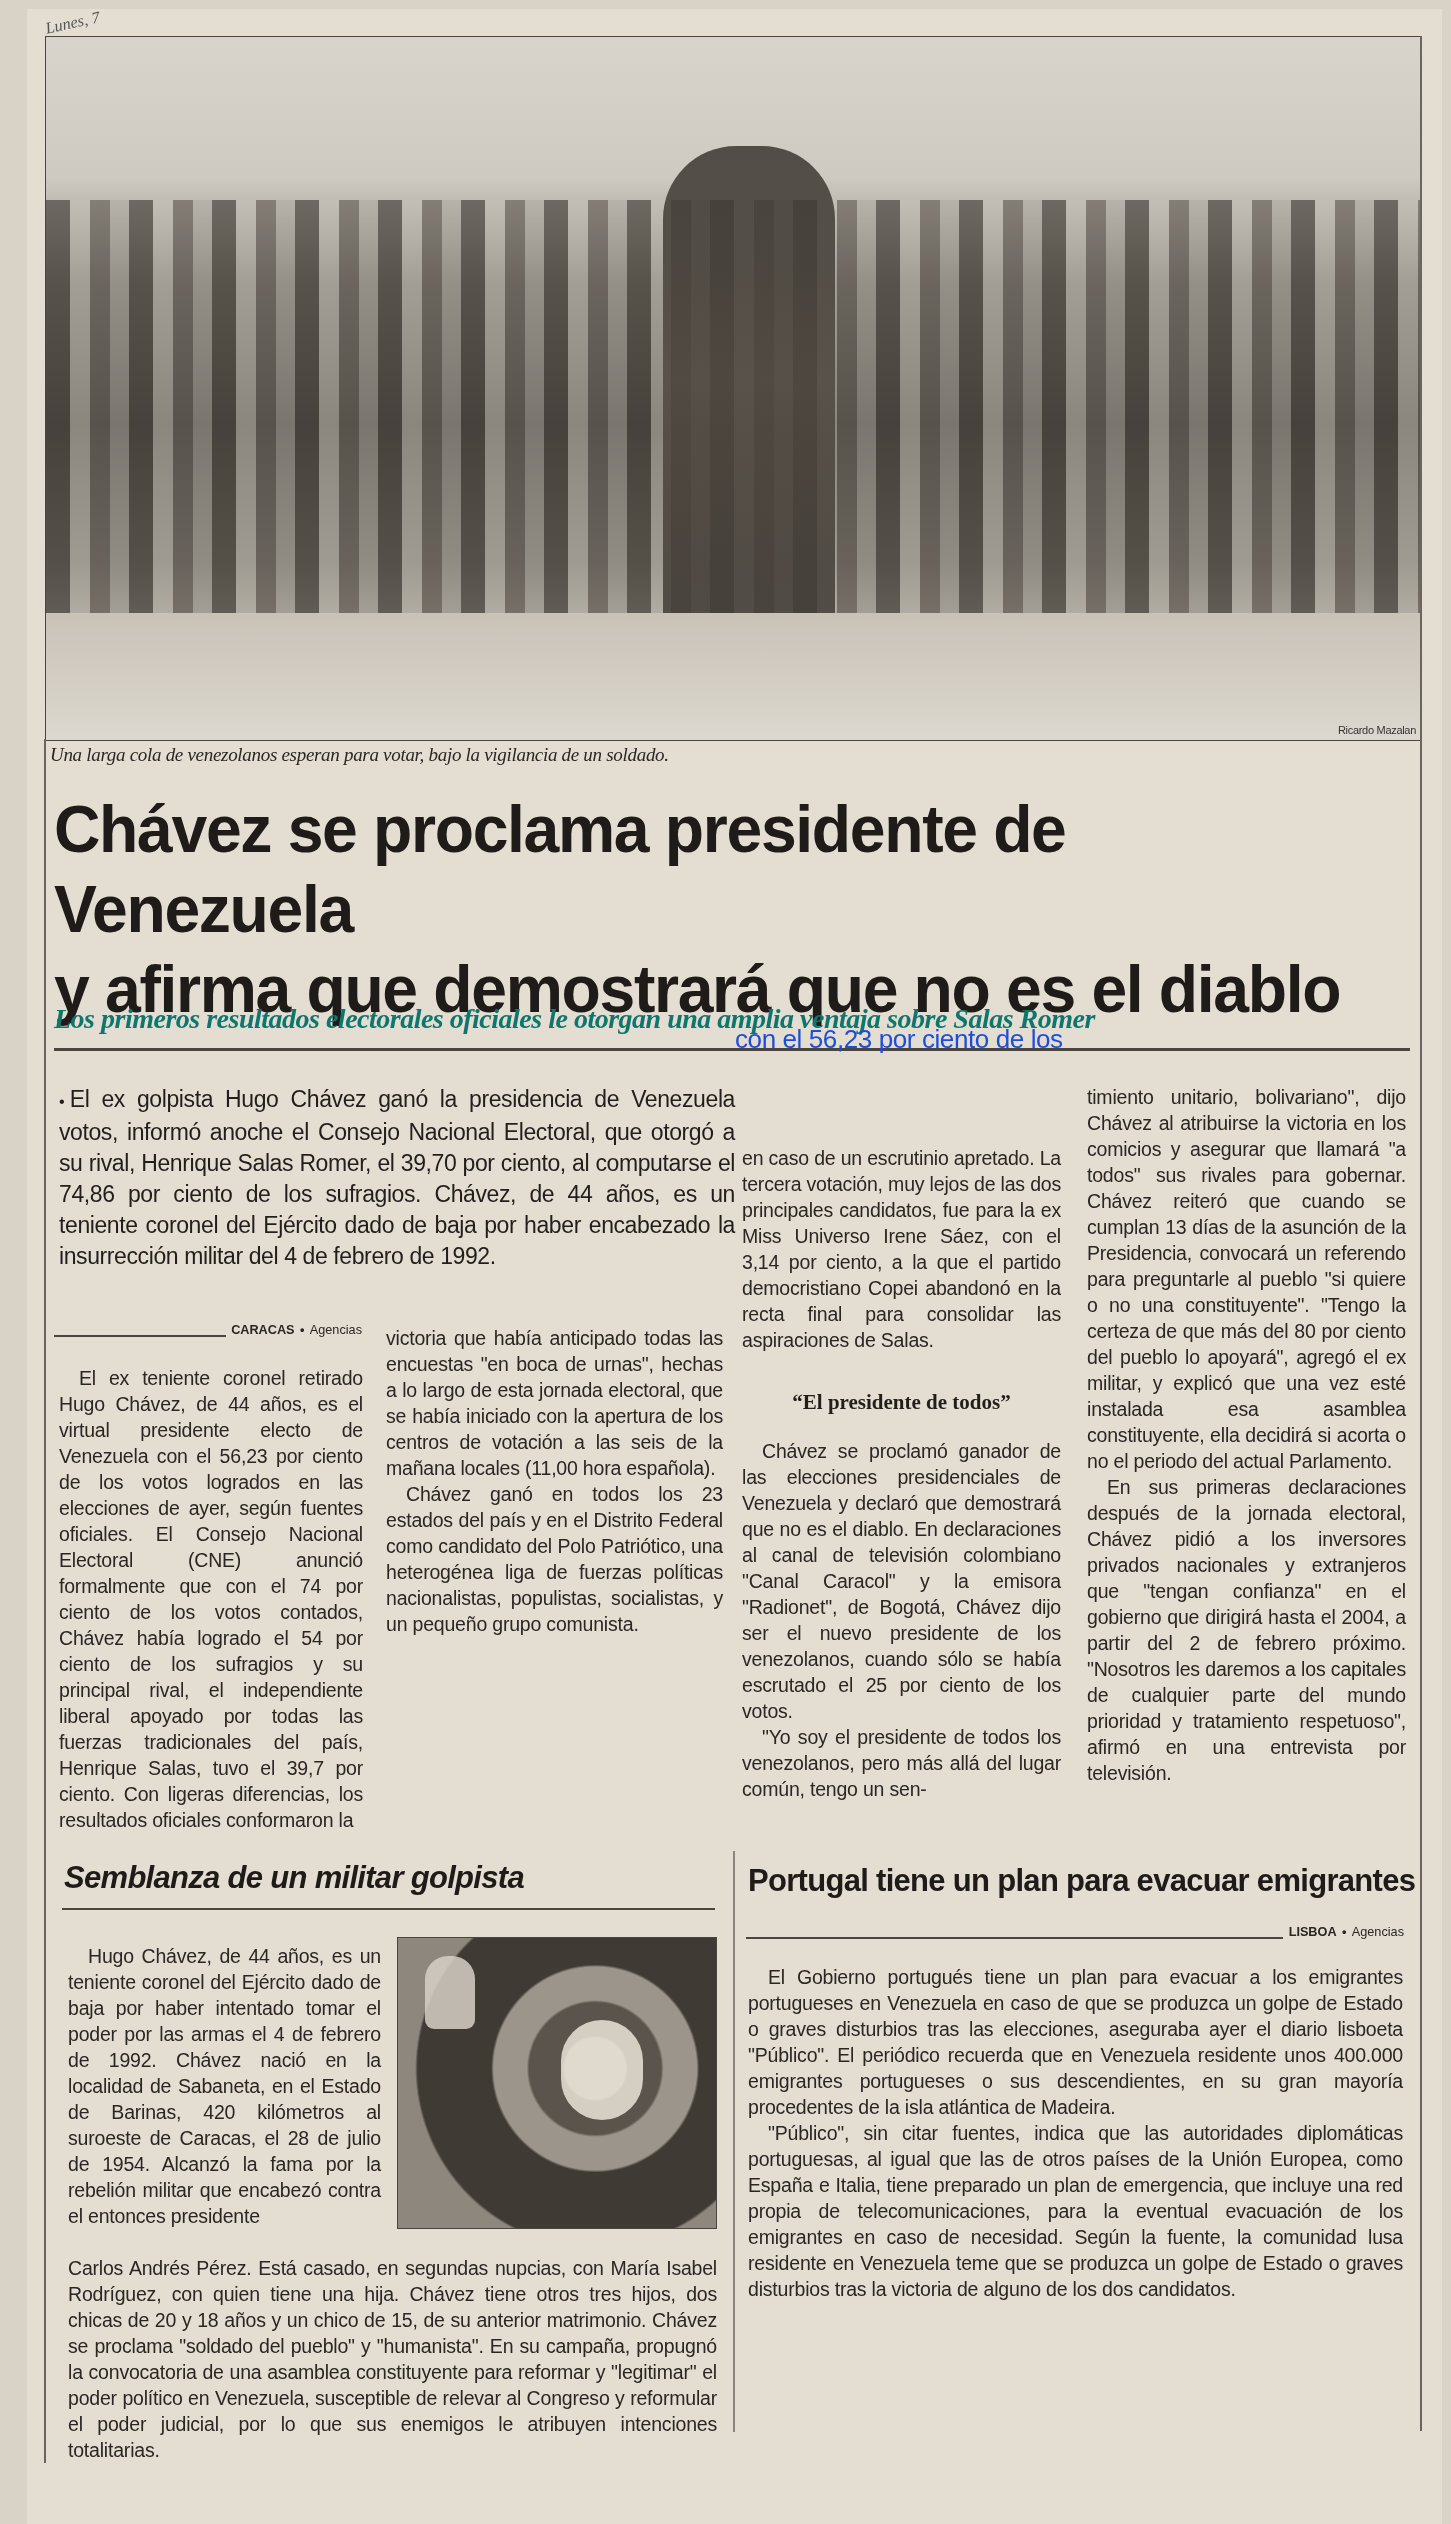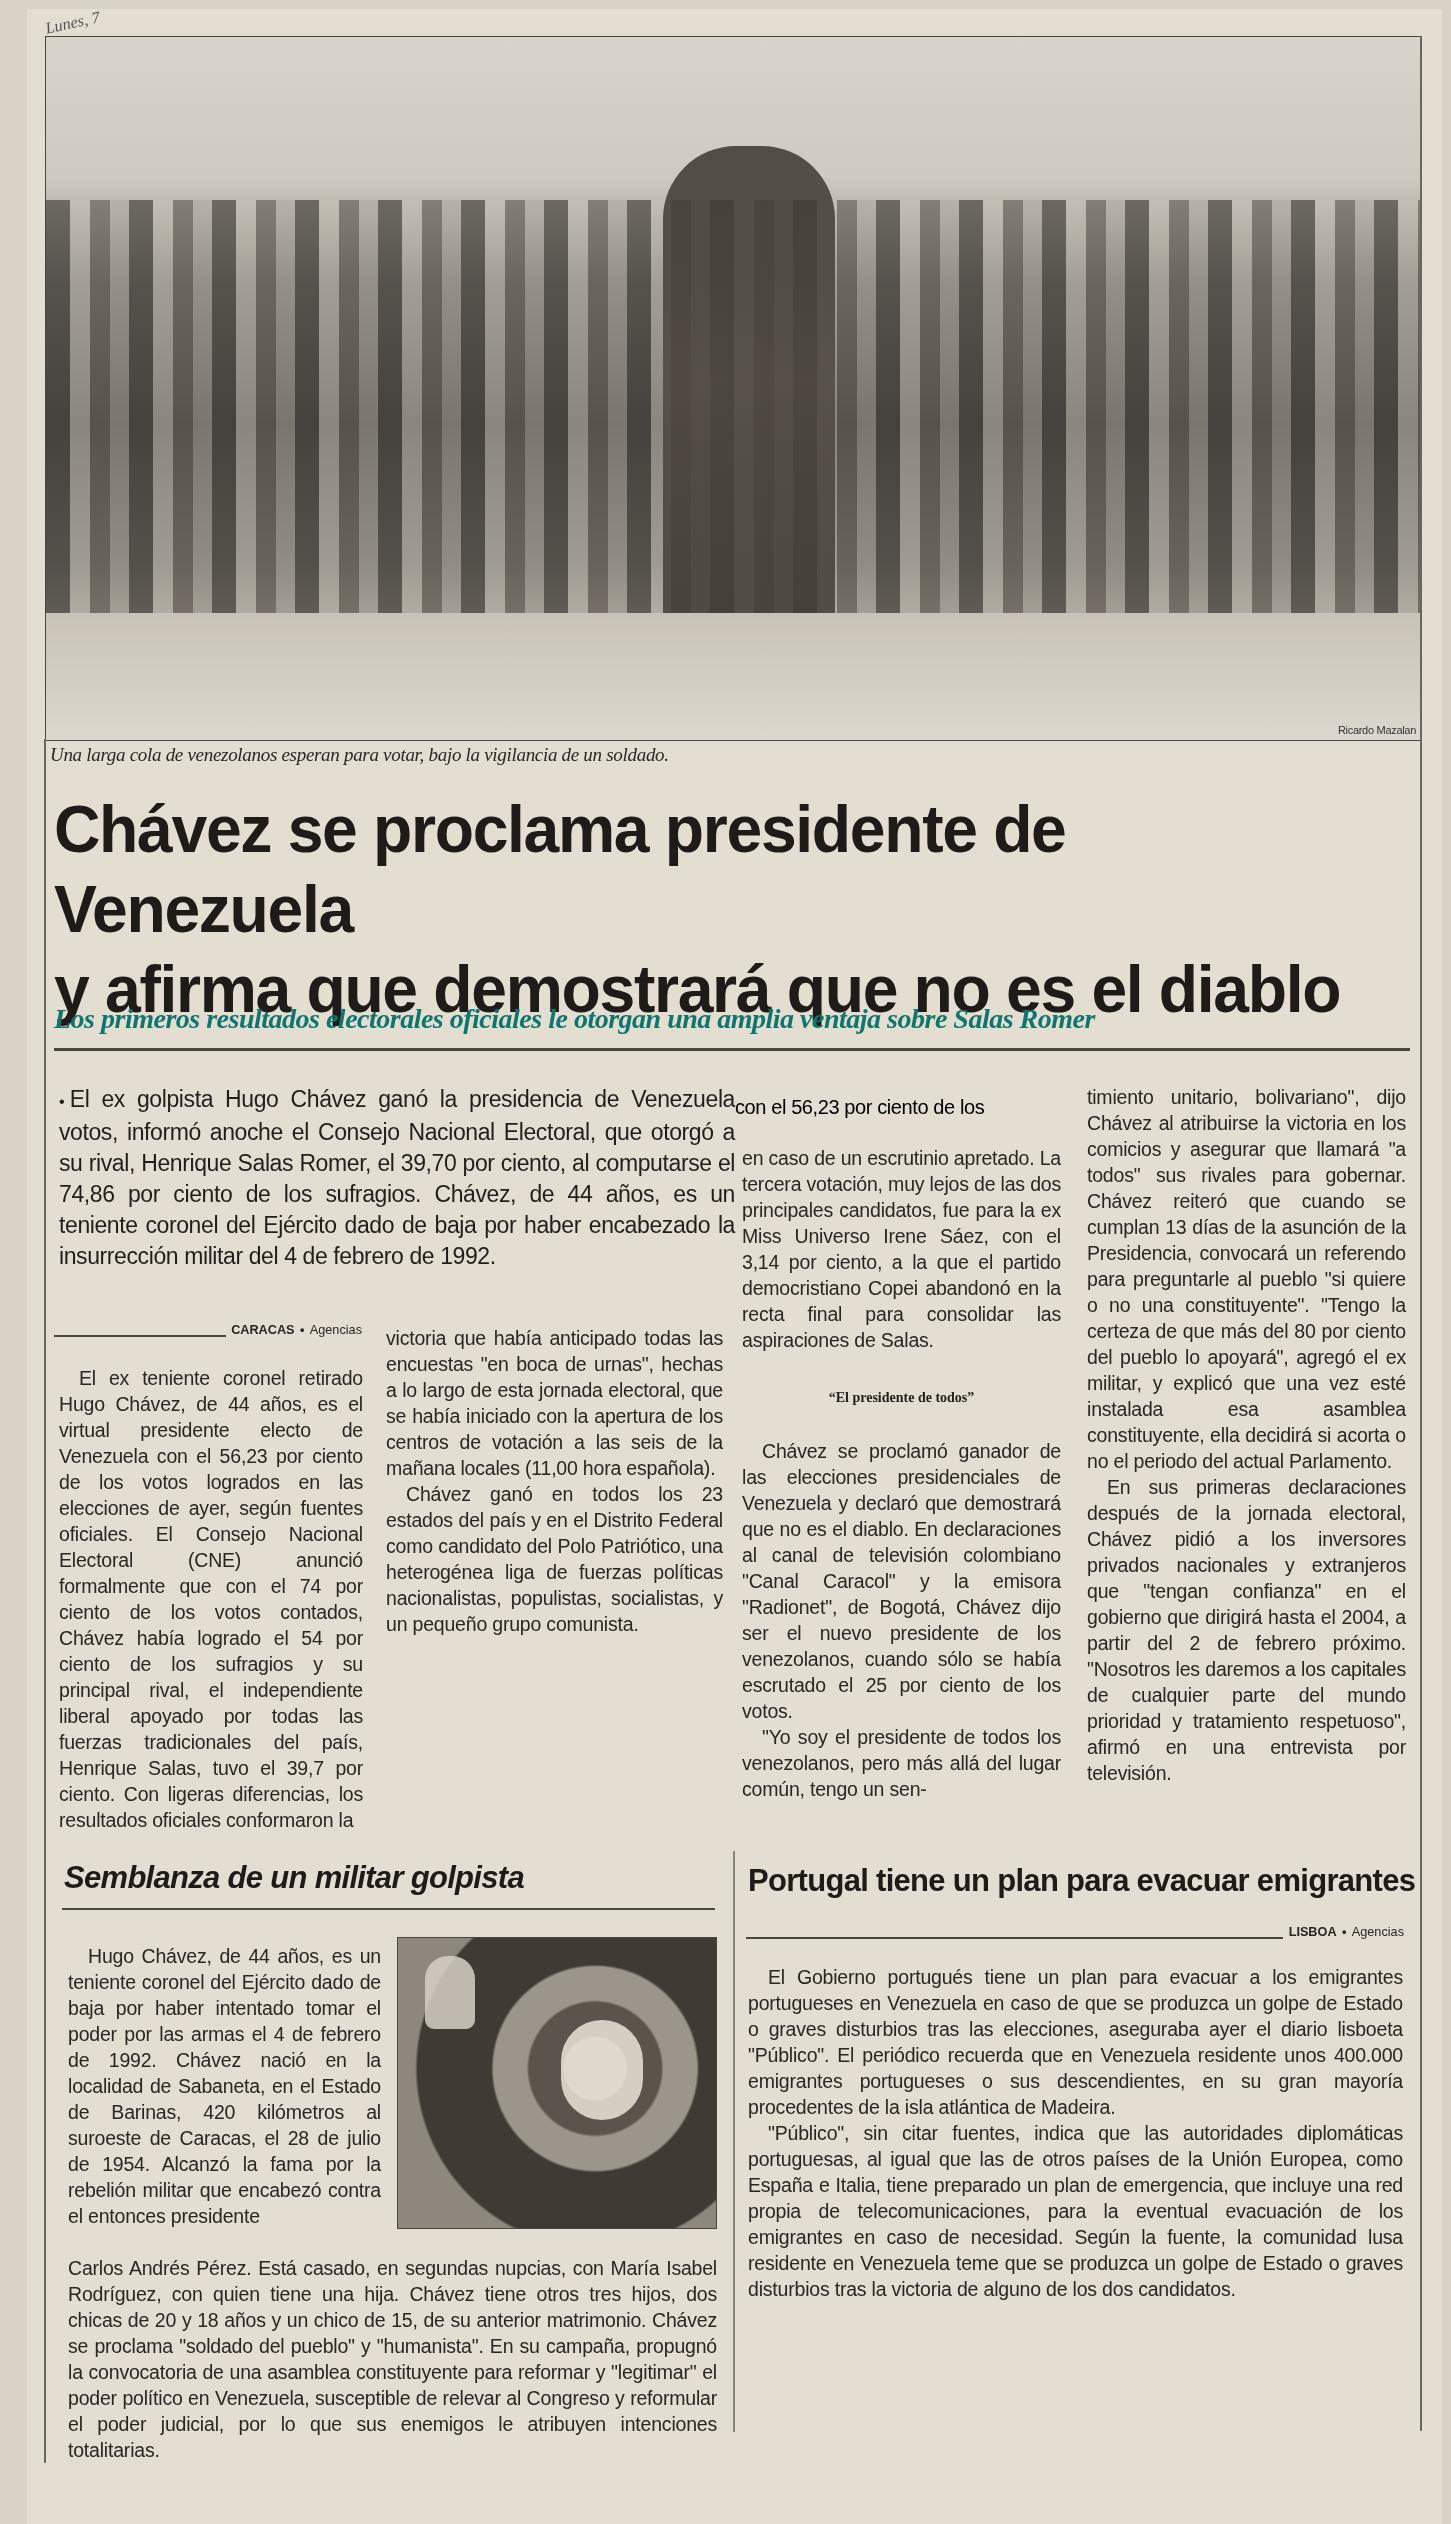--- a/index.html
+++ b/index.html
@@ -63,36 +63,36 @@
     font-size: 28px; color: #0f766e; letter-spacing: -0.5px;
   }
   .subhead-rule { position: absolute; left: 54px; top: 1048px; width: 1356px; height: 2.7px; background: #4a453f; }
   .lead {
     position: absolute; left: 59px; top: 1084px; width: 676px;
     font-size: 23px; line-height: 31px; text-align: justify; color: #221e1b;
     letter-spacing: -0.4px;
   }
   .lead .bullet { font-size: 16.3px; margin-right: 5.4px; }
   .lead-cont-top {
-    position: absolute; left: 735px; top: 1092px; width: 345px;
-    font-size: 20px; line-height: 31px; color: #000000; letter-spacing: -0.4px;
+    position: absolute; left: 735px; top: 1024px; width: 345px;
+    font-size: 26px; line-height: 31px; color: #1d4ed8; letter-spacing: -0.4px;
   }
   .col { position: absolute; font-size: 19.5px; line-height: 26px; text-align: justify; color: #2a2622; letter-spacing: -0.2px; }
   .col p { margin: 0; text-indent: 20px; }
   .col p.noindent { text-indent: 0; }
   .dateline {
     position: absolute; font-size: 12.7px; font-weight: bold; color: #2a2622;
     display: flex; align-items: flex-end; gap: 5.4px;
   }
   .dateline .line { height: 1.8px; background: #4a453f; }
   .dateline .agency { font-weight: normal; }
   .col-divider { position: absolute; width: 1.8px; background: #8a857d; }
   .sidehead {
     position: absolute; font-family: "Liberation Serif", serif; font-weight: bold;
-    font-size: 14px; color: #221e1b; text-align: center;
+    font-size: 21px; color: #221e1b; text-align: center;
   }
   .section-title {
     position: absolute; font-family: "Liberation Sans", sans-serif; font-weight: bold;
     font-size: 31px; color: #1f1b18; letter-spacing: -0.7px; text-align: center;
   }
   .section-title.italic { font-style: italic; }
   .photo-portrait {
     position: absolute; left: 397px; top: 1937px; width: 318px; height: 290px;
     border: 1.8px solid #4a453f;
     background: radial-gradient(circle at 62% 45%, #c9c2b6 0 12%, #5a544c 13% 26%, #9b958b 27% 40%, #3f3a34 41% 70%, #8d877d 71%);

